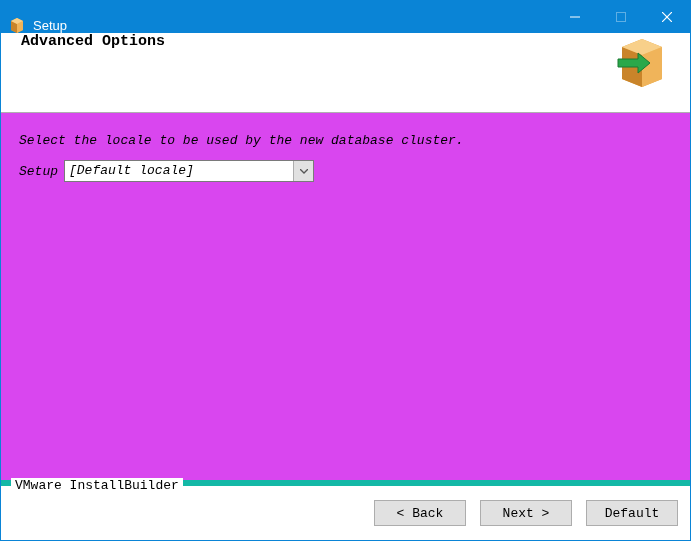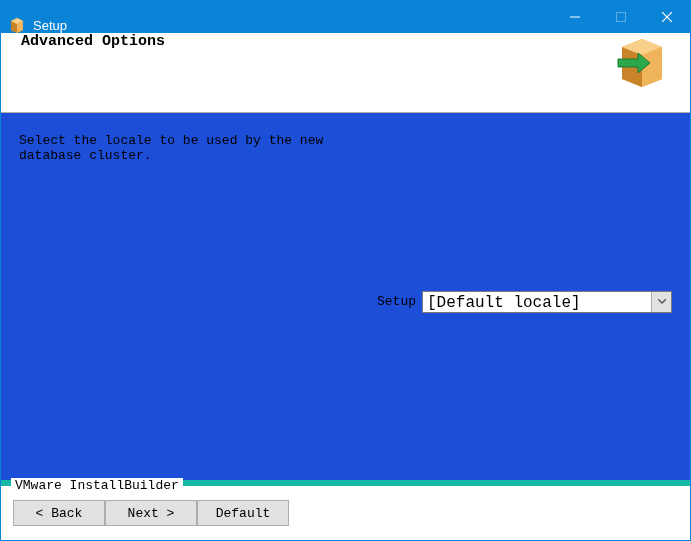--- a/index.html
+++ b/index.html
@@ -64,23 +64,24 @@
     font-size: 15px;
     color: #000;
   }
   .header-logo {
     width: 56px;
     height: 56px;
   }
   .content {
     flex: 1;
     padding: 20px 18px 10px 18px;
-    background: #1d4ed8;
-    display: flex;
-    flex-direction: row;
+    background: #d946ef;
+    display: flex;
+    flex-direction: column;
+    font-style: italic;
   }
   .instruction {
     font-family: "Courier New", monospace;
     font-size: 13px;
     color: #000;
     margin-bottom: 12px;
   }
   .field-row {
     display: flex;
     align-items: center;
@@ -94,21 +95,21 @@
     display: flex;
     border: 1px solid #7a7a7a;
     background: #fff;
     height: 22px;
     width: 250px;
   }
   .select-value {
     flex: 1;
     padding: 2px 4px;
     font-family: "Courier New", monospace;
-    font-size: 16px;
+    font-size: 13px;
     color: #000;
     white-space: nowrap;
     overflow: hidden;
   }
   .select-arrow {
     width: 20px;
     background: #e1e1e1;
     border-left: 1px solid #adadad;
     display: flex;
     align-items: center;
@@ -124,21 +125,22 @@
     top: -8px;
     left: 10px;
     background: #fff;
     padding: 0 4px;
     font-family: "Courier New", monospace;
     font-size: 13px;
     color: #000;
   }
   .button-row {
     display: flex;
-    gap: 0;
+    justify-content: flex-end;
+    gap: 14px;
     padding: 14px 12px 14px 12px;
   }
   .btn {
     width: 92px;
     height: 26px;
     border: 1px solid #adadad;
     background: #e1e1e1;
     font-family: "Courier New", monospace;
     font-size: 13px;
     color: #000;

